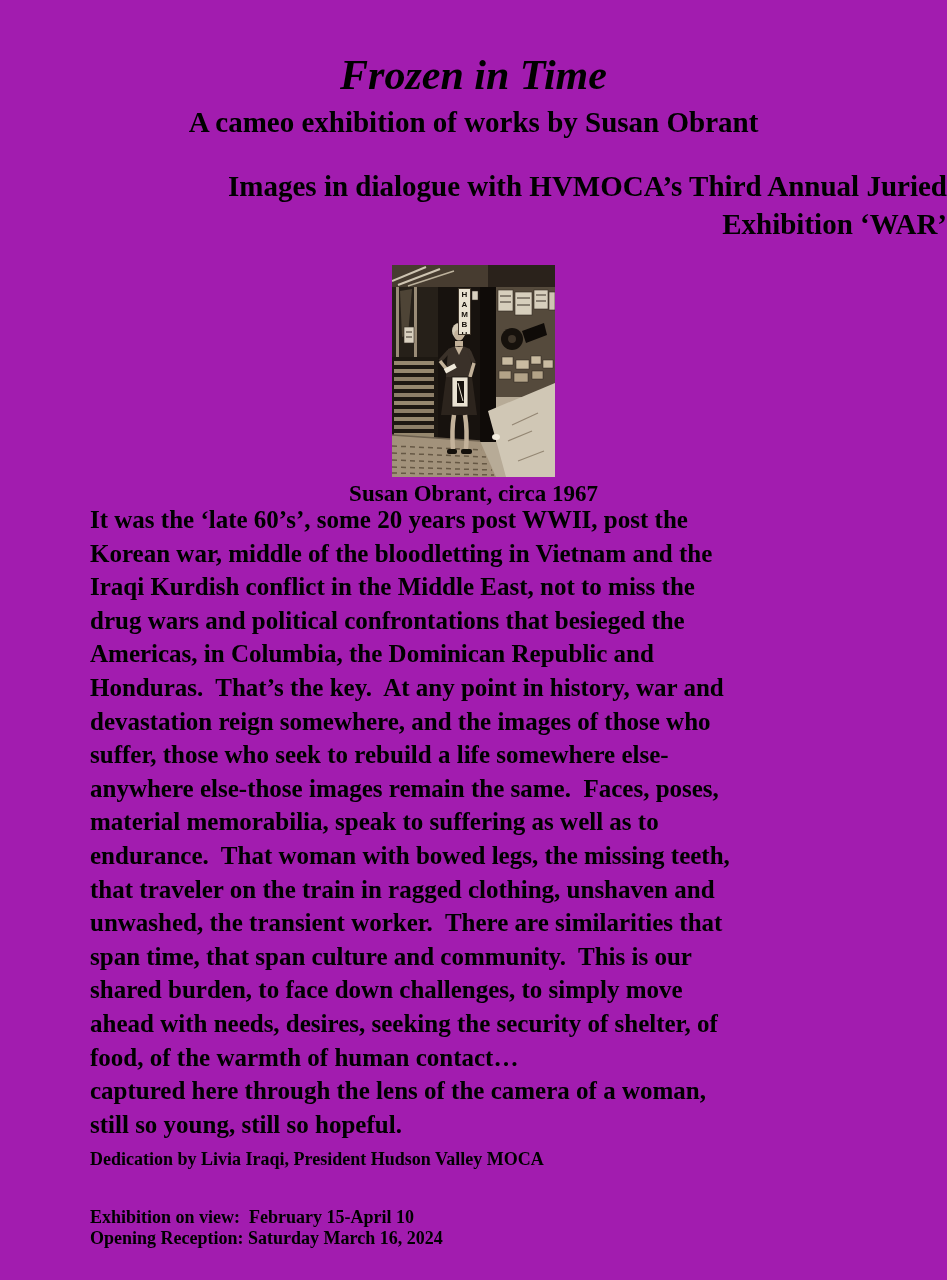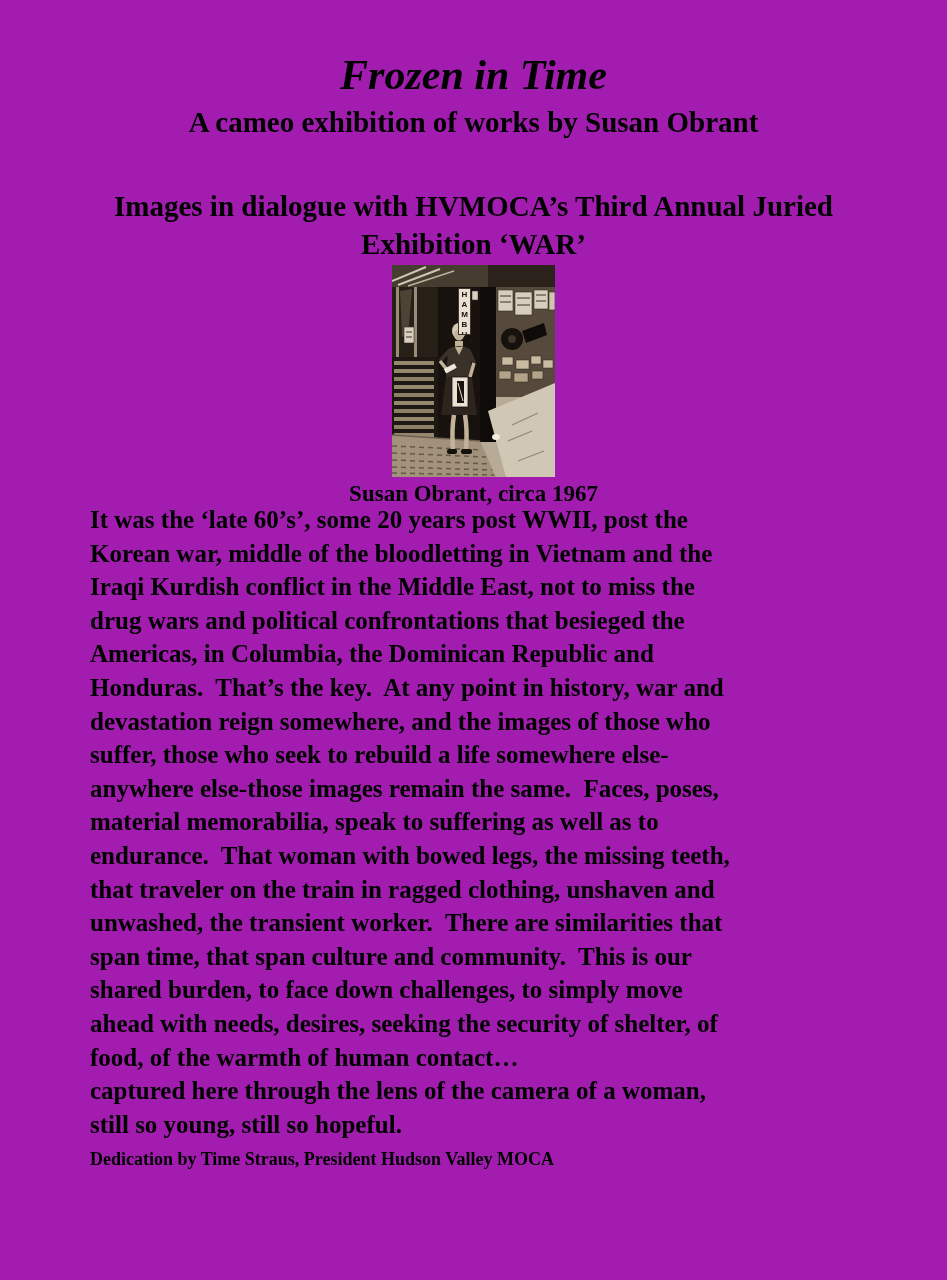--- a/index.html
+++ b/index.html
@@ -25,26 +25,25 @@
     position: absolute;
     top: 104px; left: 0; width: 100%;
     text-align: center;
     font-size: 29px;
     font-weight: bold;
     line-height: 1.25;
   }
   .dialogue-heading {
     position: absolute;
     top: 167px; left: 0; width: 100%;
-    text-align: center;
+    text-align: right;
     font-size: 29px;
     font-weight: bold;
     line-height: 38px;
     white-space: pre-wrap;
-    margin-top: 20px;
   }
   .photo {
     position: absolute;
     left: 392px; top: 265px;
     width: 163px; height: 212px;
   }
   .photo svg { display: block; }
   .sign-overlay {
     position: absolute;
     left: 66px; top: 23px;
@@ -233,16 +232,18 @@
 endurance.  That woman with bowed legs, the missing teeth,
 that traveler on the train in ragged clothing, unshaven and
 unwashed, the transient worker.  There are similarities that
 span time, that span culture and community.  This is our
 shared burden, to face down challenges, to simply move
 ahead with needs, desires, seeking the security of shelter, of
 food, of the warmth of human contact…
 captured here through the lens of the camera of a woman,
 still so young, still so hopeful.</div>
 
-  <div class="dedication">Dedication by Time Straus, President Hudson Valley MOCA</div>
-
+  <div class="dedication">Dedication by Livia Iraqi, President Hudson Valley MOCA</div>
+
+  <div class="footer">Exhibition on view:  February 15-April 10
+Opening Reception: Saturday March 16, 2024</div>
 
 </div>
 
 </body></html>

